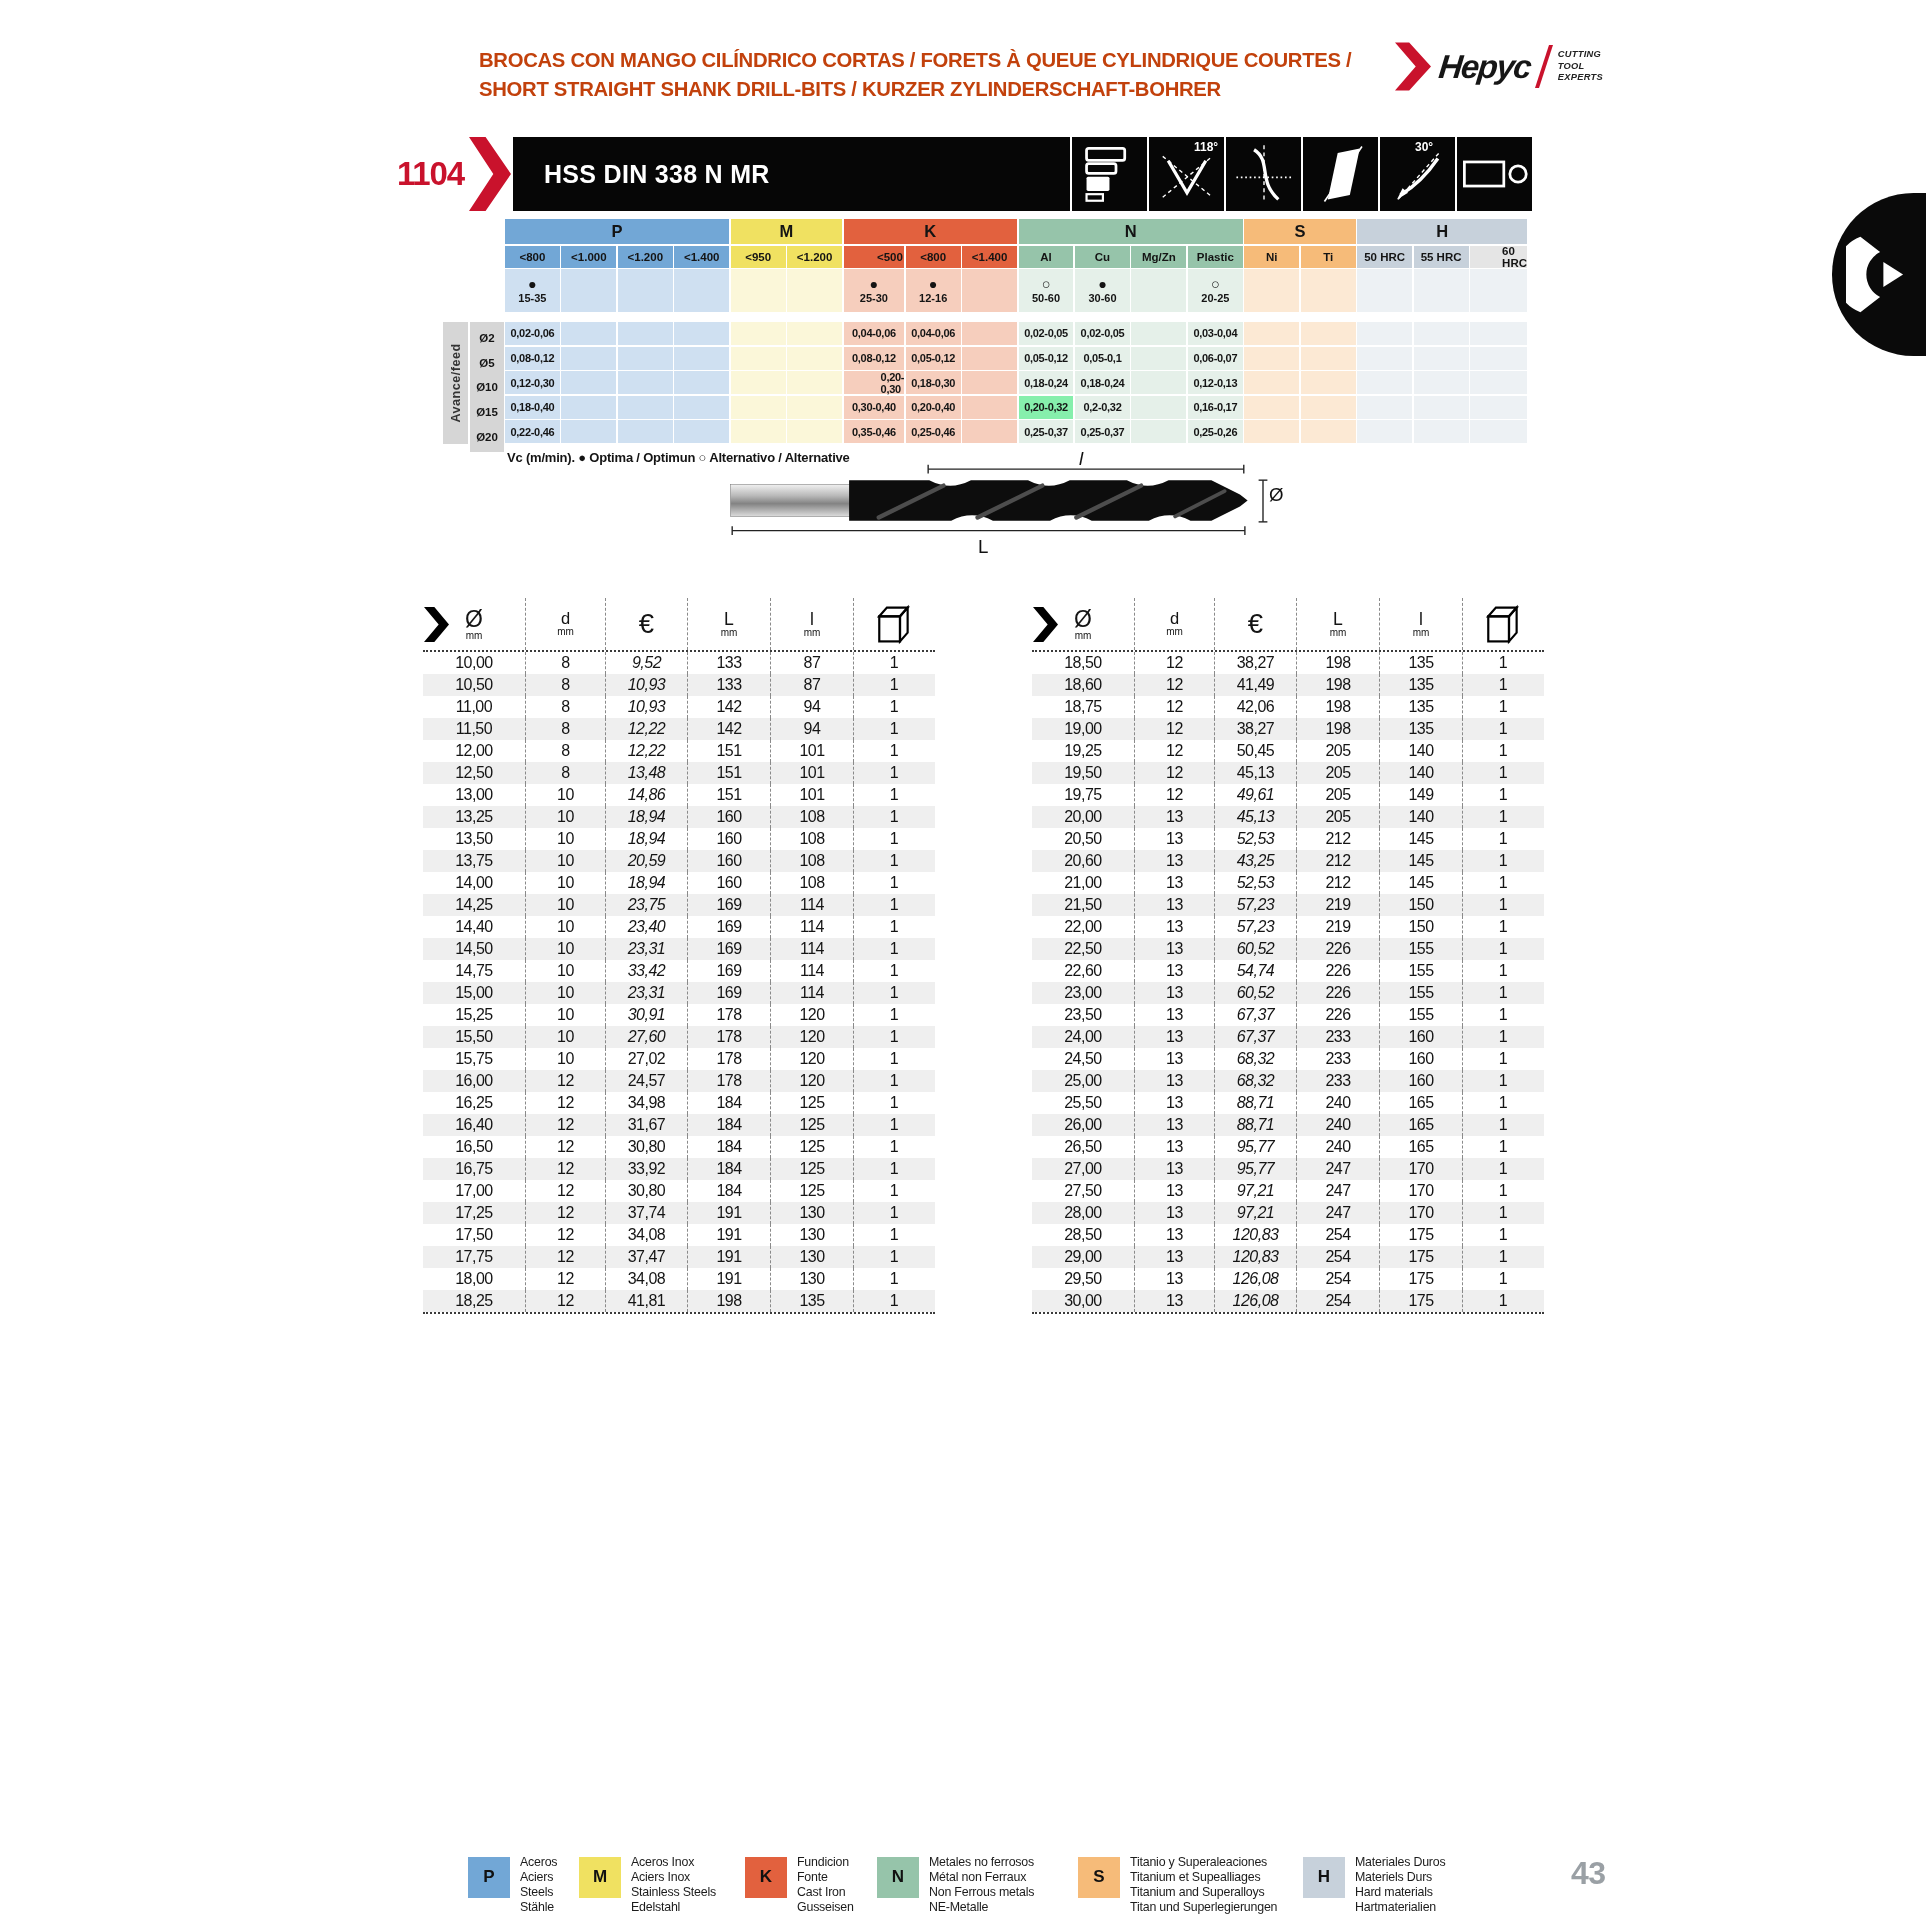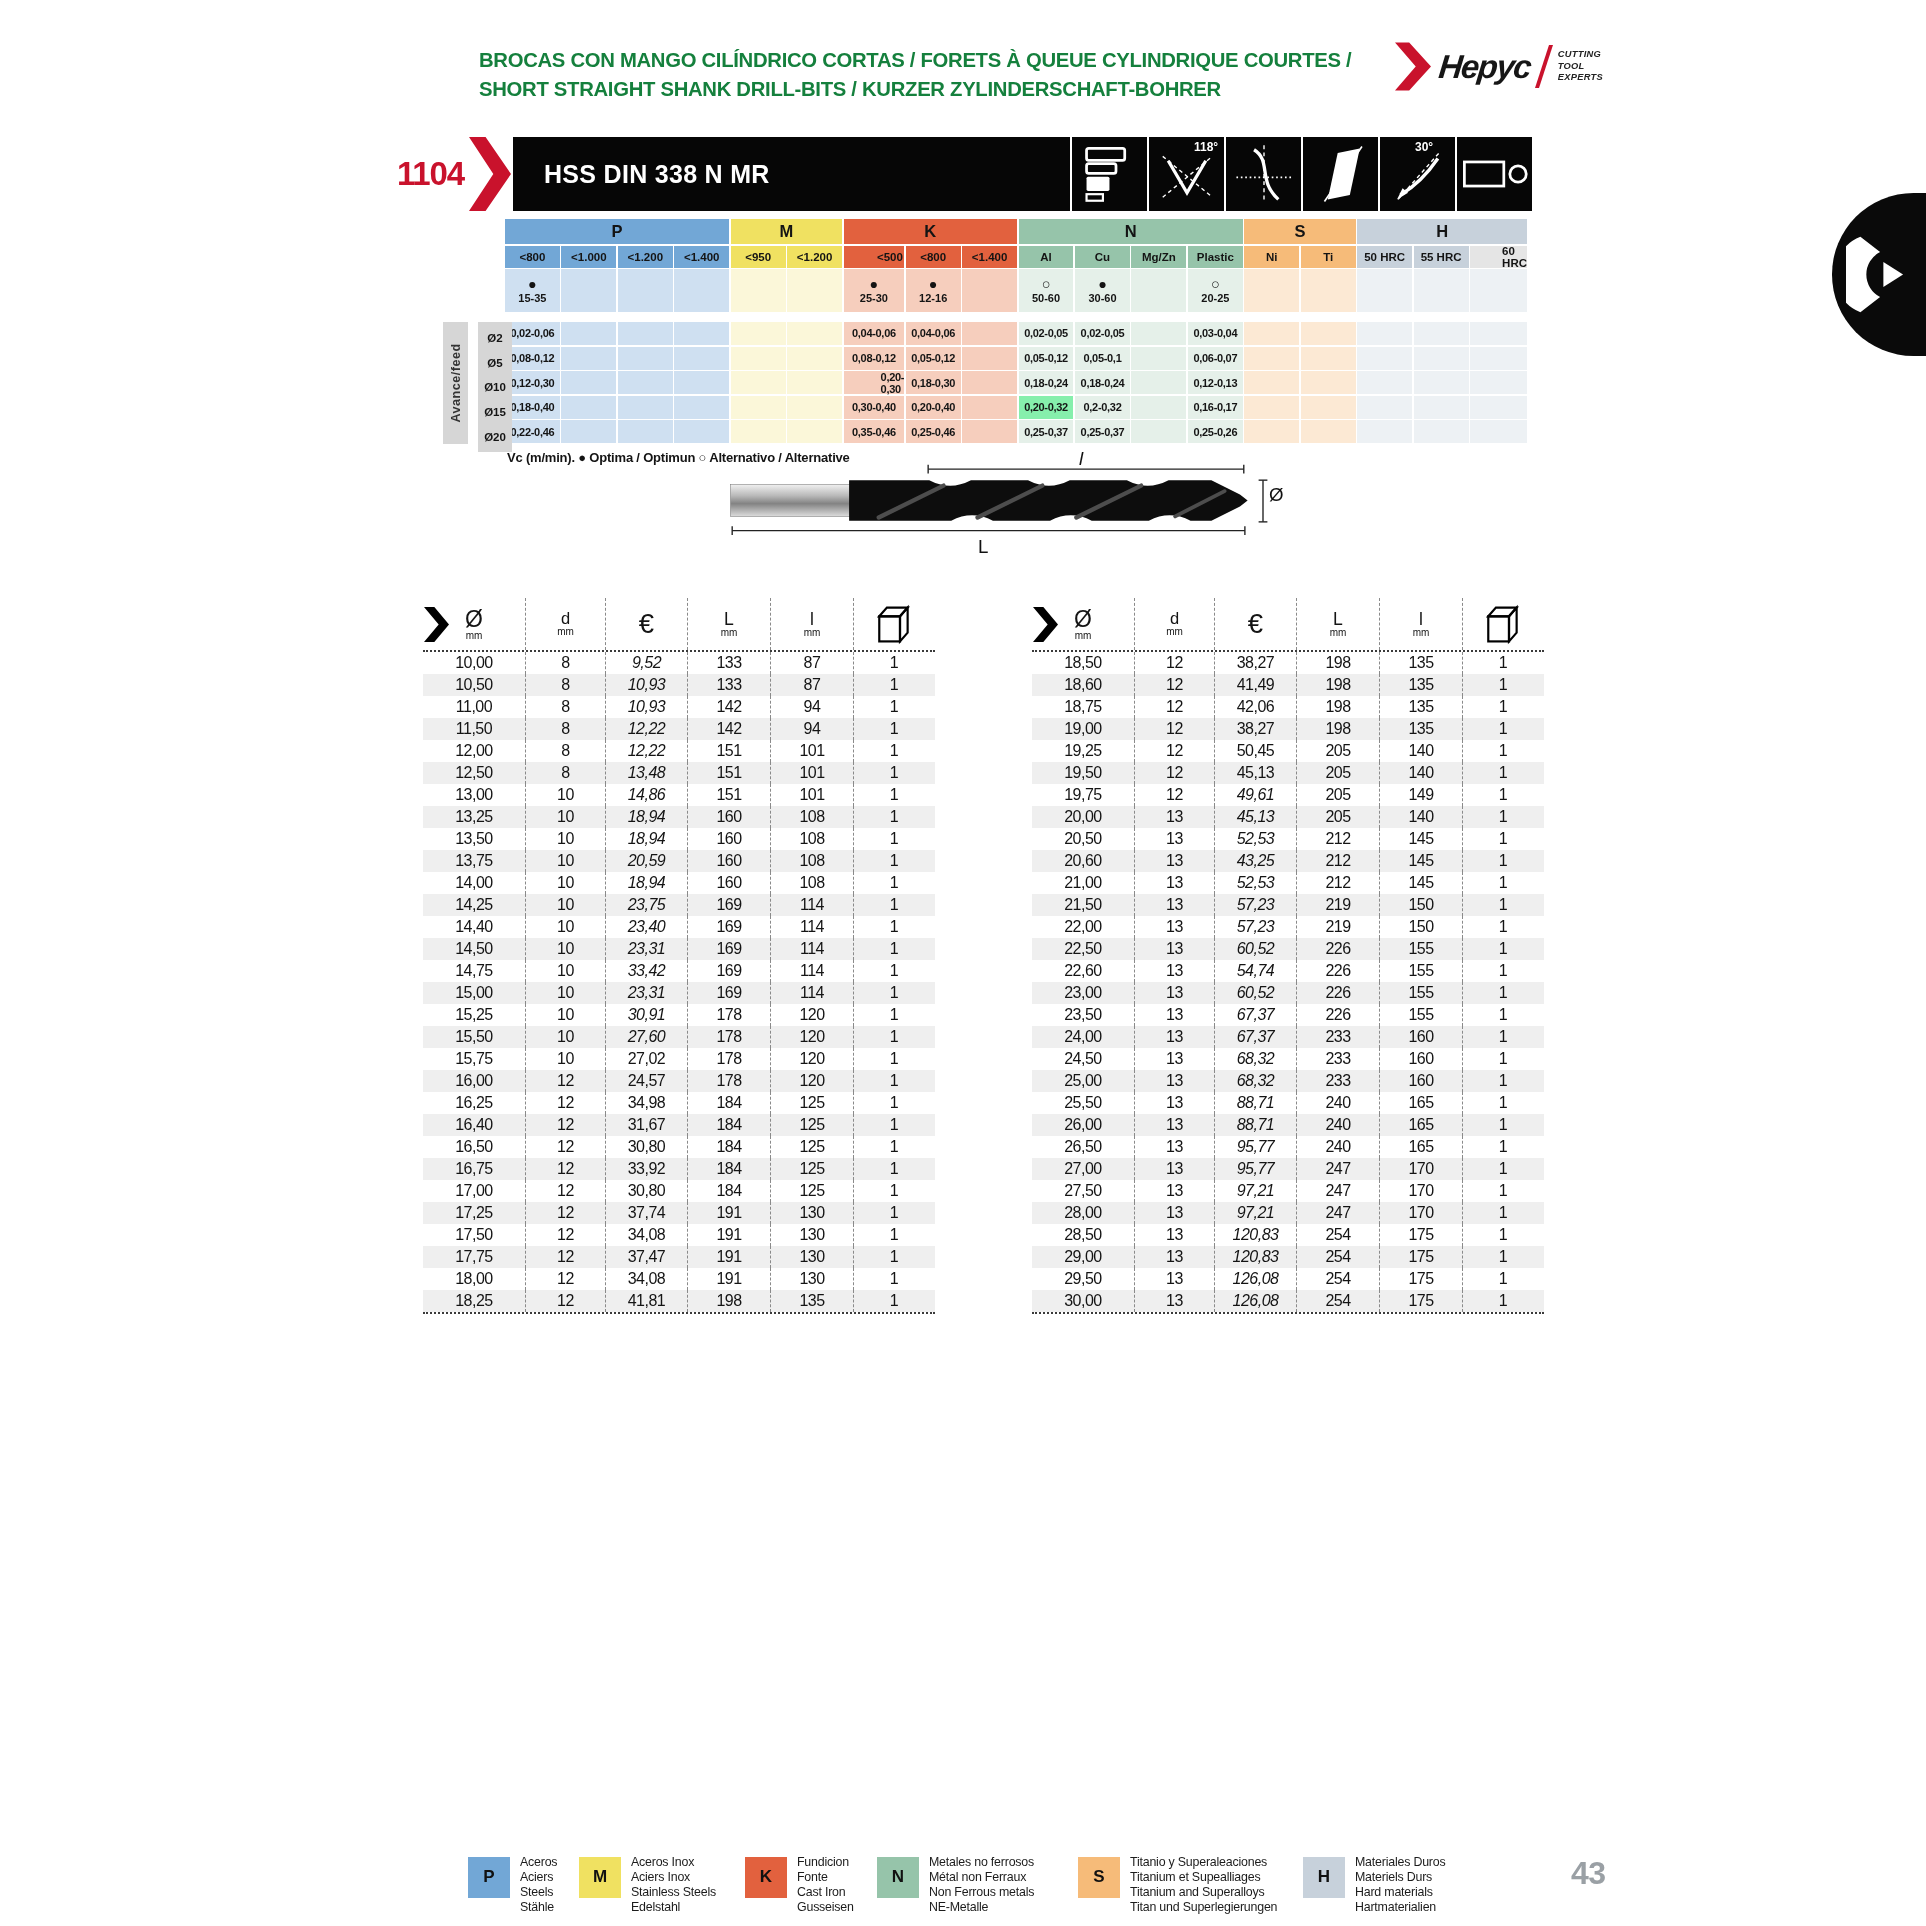--- a/index.html
+++ b/index.html
@@ -1,20 +1,20 @@
 <!DOCTYPE html>
 <html style="font-size:8.8px"><head>
 <meta charset="utf-8">
 <style>
   html,body{margin:0;padding:0}
   body{width:1926px;height:1926px;background:#fff;position:relative;
        font-family:"Liberation Sans",sans-serif;color:#141414;overflow:hidden}
 
   
-  .title{position:absolute;left:479px;top:46px;color:#15803d;font-weight:bold;
+  .title{position:absolute;left:479px;top:46px;color:#c2410c;font-weight:bold;
          font-size:20.3px;line-height:28.6px;letter-spacing:-0.3px;white-space:nowrap}
   .logo{position:absolute;left:1395px;top:42px;height:49px;display:flex;align-items:center;gap:7.7px}
   .logo-word{font-size:33px;font-weight:bold;font-style:italic;letter-spacing:-1.6px;color:#161616;
              transform:skewX(-6deg)}
   .logo-slash{width:3.8px;height:43px;background:#c9122c;transform:skewX(-18deg);margin:0 4.4px}
   .logo-tag{font-size:9.3px;font-style:italic;font-weight:bold;line-height:11.5px;color:#222;letter-spacing:0.3px}
 
   
   .banner-code{position:absolute;left:393px;top:137px;width:75px;height:74px;line-height:74px;
                text-align:center;color:#c9122c;font-size:33px;font-weight:bold;letter-spacing:-1.1px}
@@ -39,21 +39,21 @@
   .sub{height:22px;font-size:11.5px;font-weight:bold}
   .vc{height:43px;flex-direction:column;gap:1.1px}
   .vc .dot{font-size:14.3px;line-height:13px;font-weight:bold}
   .vc .rng{font-size:11px;font-weight:600}
   .sp{height:6.6px;background:#fff}
   .fv{height:23px;font-size:11px;font-weight:600;letter-spacing:-0.3px}
   .avance{position:absolute;left:443px;top:322px;width:25px;height:122px;background:#d6d6d6;
           display:flex;align-items:center;justify-content:center}
   .avance span{transform:rotate(-90deg);white-space:nowrap;font-size:12.6px;font-weight:bold;letter-spacing:0.5px;color:#333}
   #feed-labels{position:absolute;left:470px;top:322px;width:34px;height:122px}
-  .flab{position:absolute;left:8px;width:34px;height:31px;background:#d6d6d6;display:flex;
+  .flab{position:absolute;left:0;width:34px;height:31px;background:#d6d6d6;display:flex;
         align-items:center;justify-content:center;font-size:11.5px;font-weight:bold}
   .speed-caption{position:absolute;left:507px;top:450px;font-size:13px;font-weight:600;letter-spacing:-0.2px}
 
   
   .fig{position:absolute;left:714px;top:456px;width:582px;height:129px}
   .figlab{position:absolute;font-size:18.7px;color:#111}
   #lab-l{left:365px;top:-7.7px;font-style:italic}
   #lab-L{left:264px;top:80px}
   #lab-dia{left:555px;top:27.5px}
 

